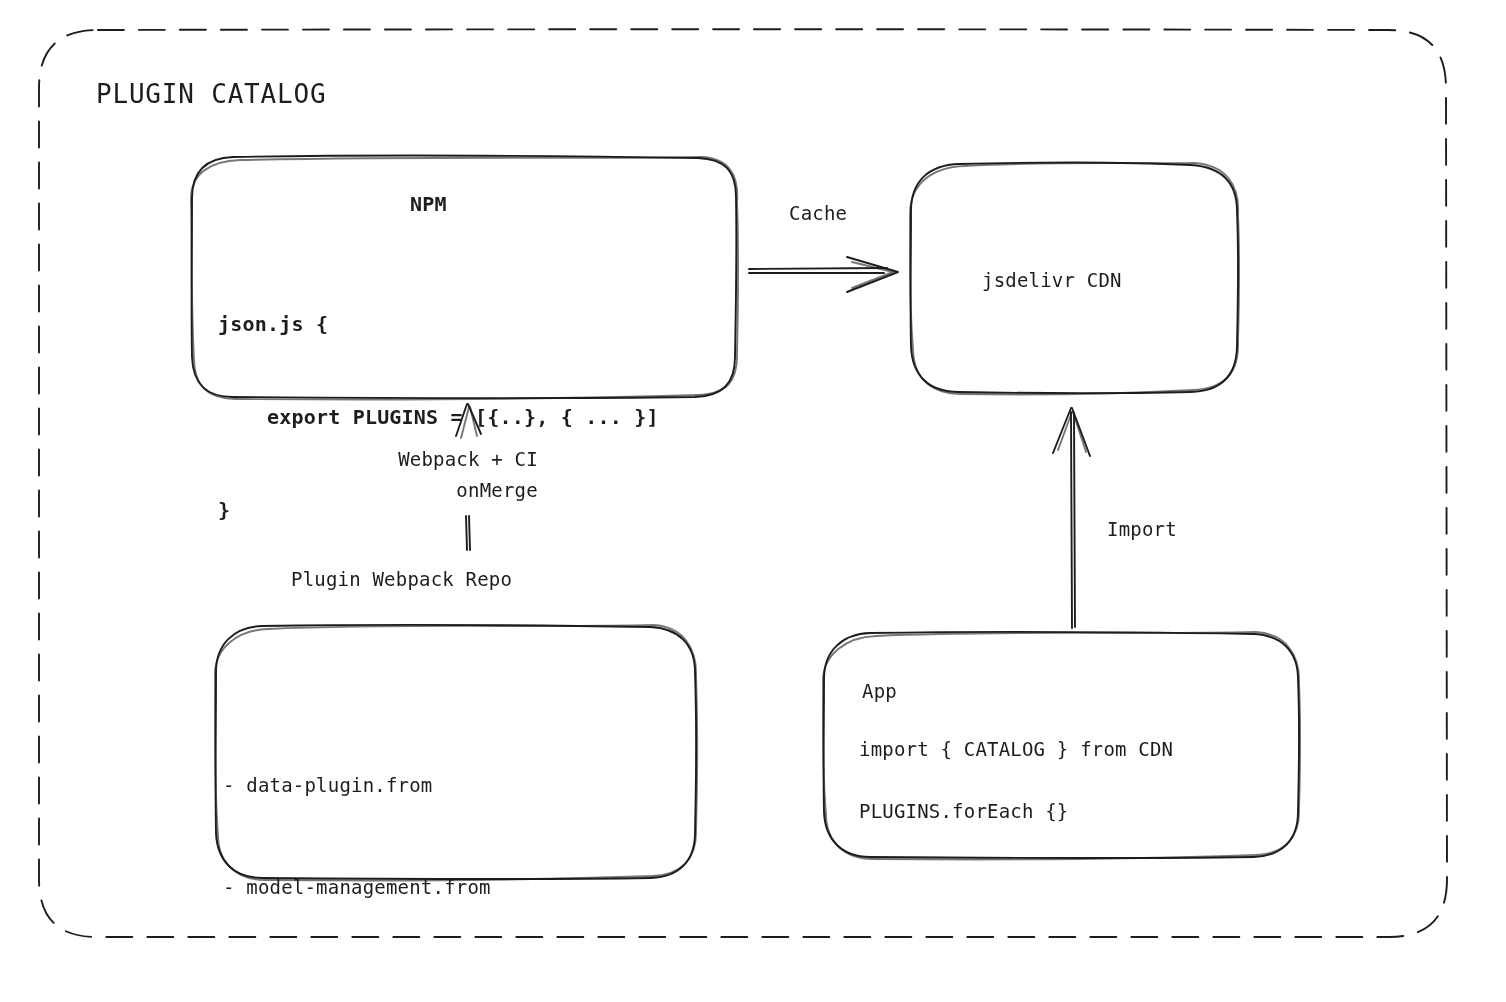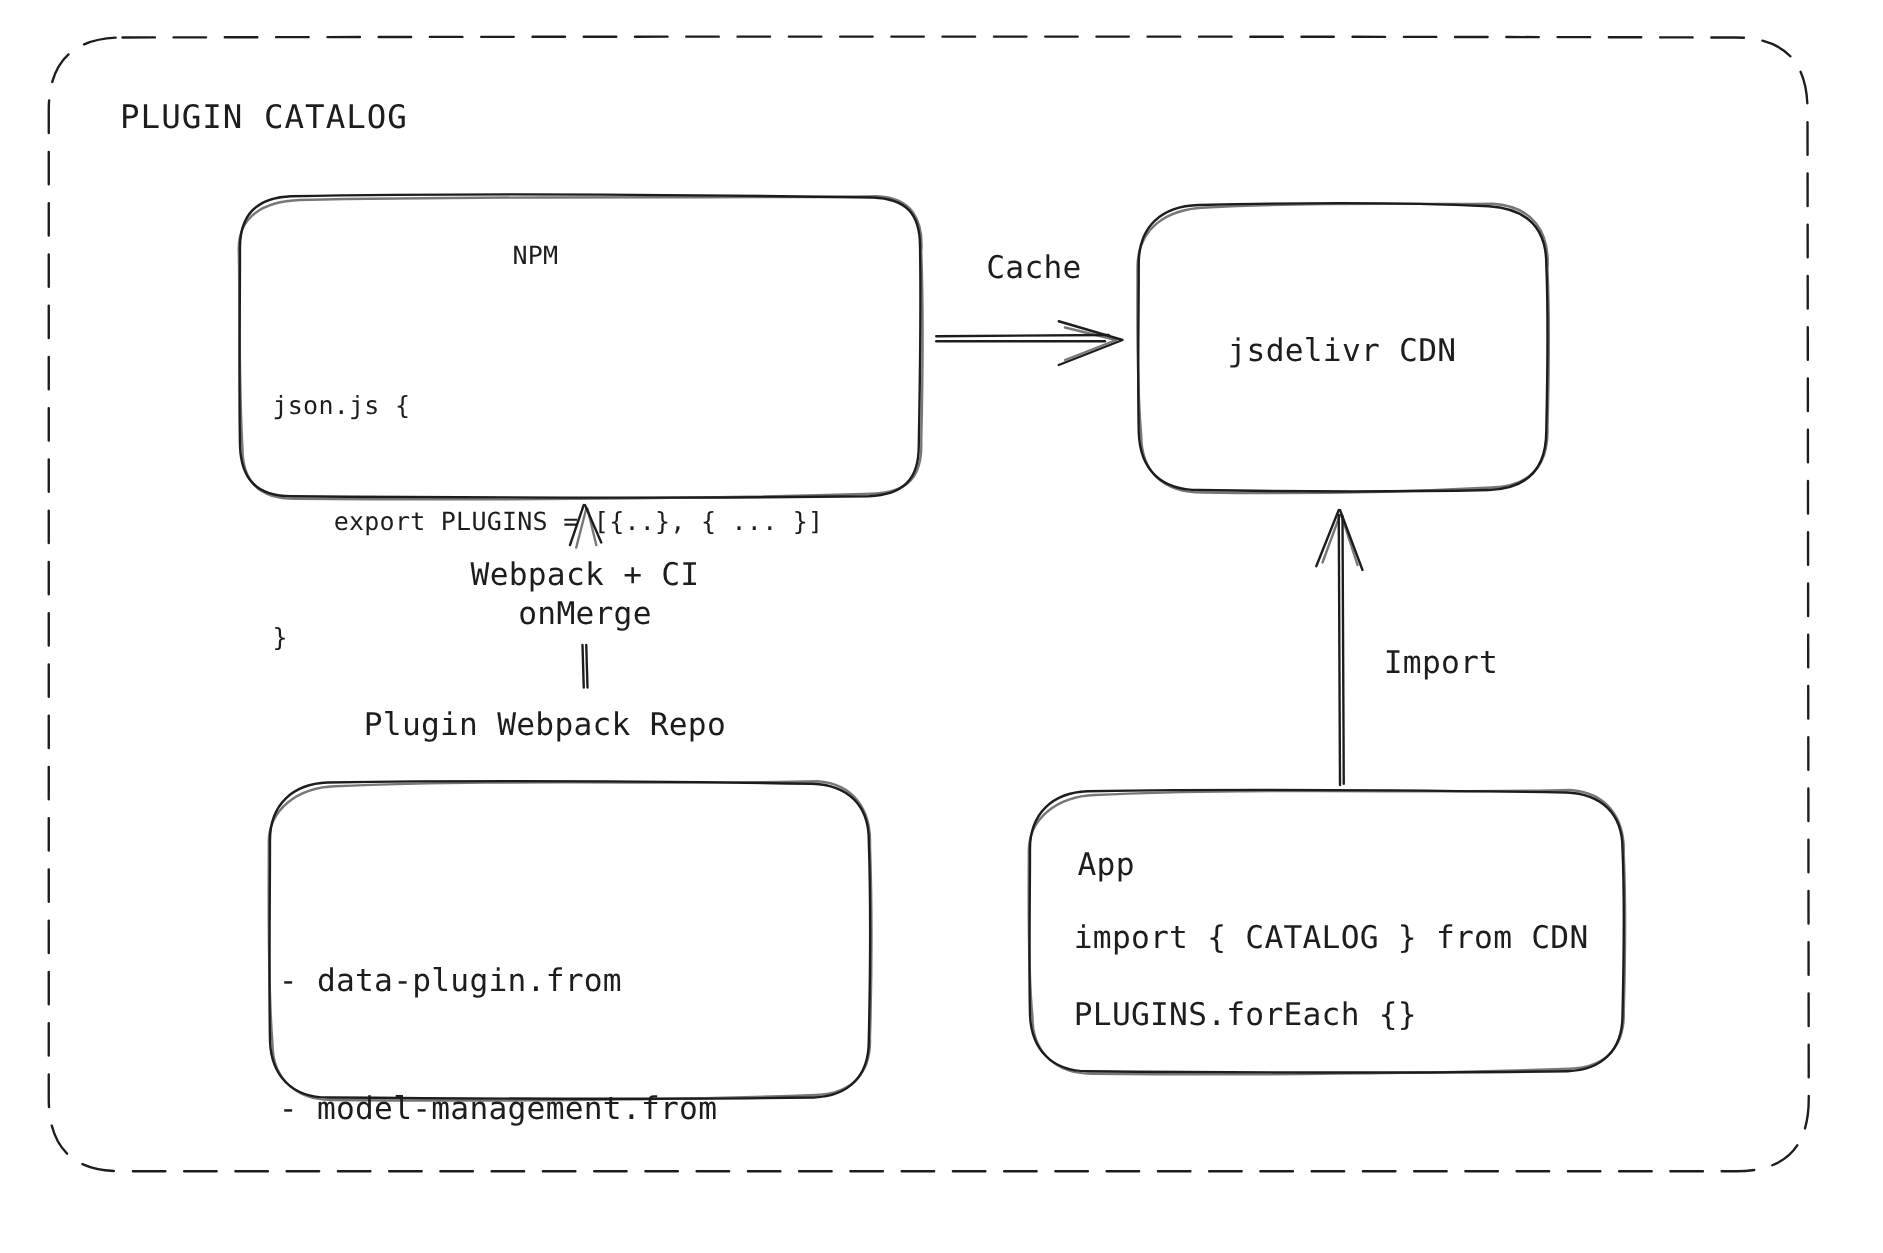--- a/index.html
+++ b/index.html
@@ -27,26 +27,26 @@
   .echo { stroke-width: 1.2; opacity: 0.6; }
   .frame { stroke-width: 2.6; stroke-dasharray: 26 15; }
   .arrow { stroke-width: 1.7; }
 
   .txt {
     position: absolute;
     color: #1d1d1d;
     font-weight: 500;
     white-space: pre;
     line-height: 31px;
-    font-size: 25px;
+    font-size: 19px;
     letter-spacing: 0.2px;
   }
   .title { font-size: 26px; letter-spacing: 0.8px; }
-  .small { font-size: 20px; line-height: 31px; }
-  .center2 { text-align: center; white-space: pre-line; transform: translateX(-50%); }
+  .small { font-size: 20px; line-height: 31px; font-weight: bold; }
+  .center2 { text-align: right; white-space: pre-line; transform: translateX(-50%); }
   .list { line-height: 34px; }
 </style>
 </head>
 <body>
 
 <div class="canvas">
 
   <svg class="sketch-layer" viewBox="0 0 1506 1002" xmlns="http://www.w3.org/2000/svg">
 
     <path class="frame" d="M 98 30 C 530 29 980 29 1388 30 C 1427 30 1446 49 1446 88 L 1447 879 C 1447 918 1428 937 1389 937 L 97 937 C 58 937 39 918 39 879 L 39 88 C 39 49 59 30 98 30 Z"></path>

